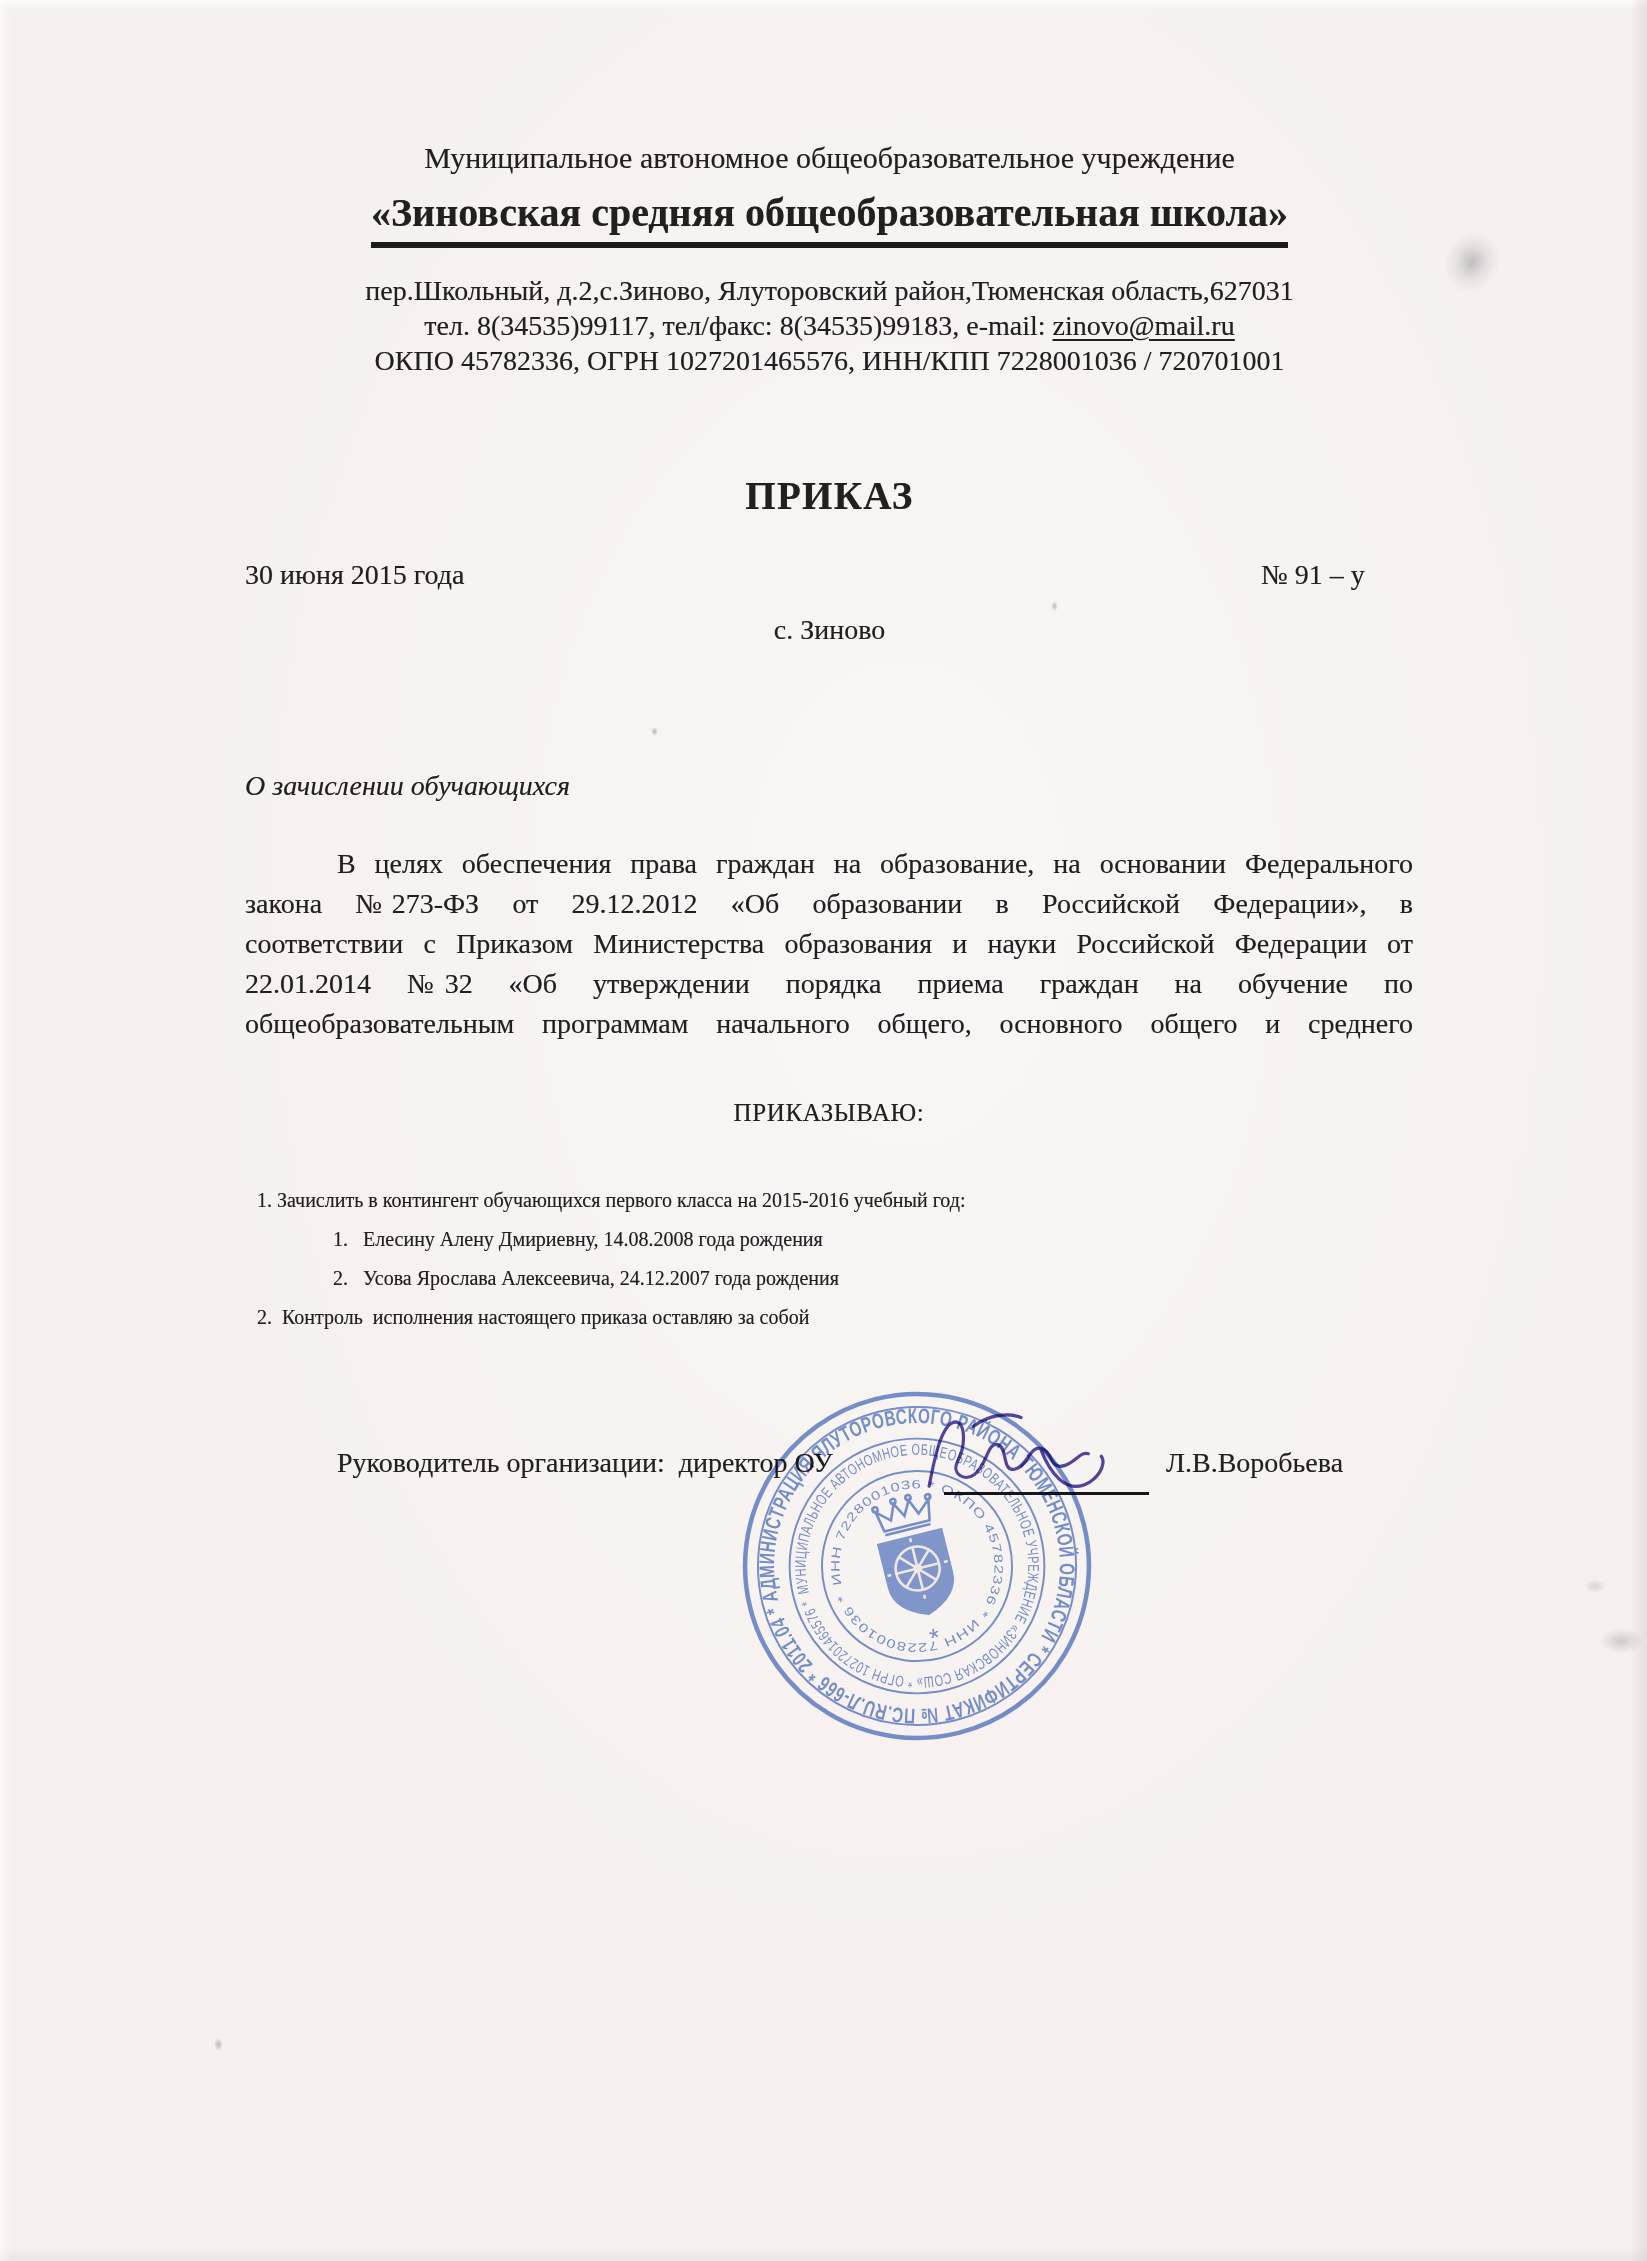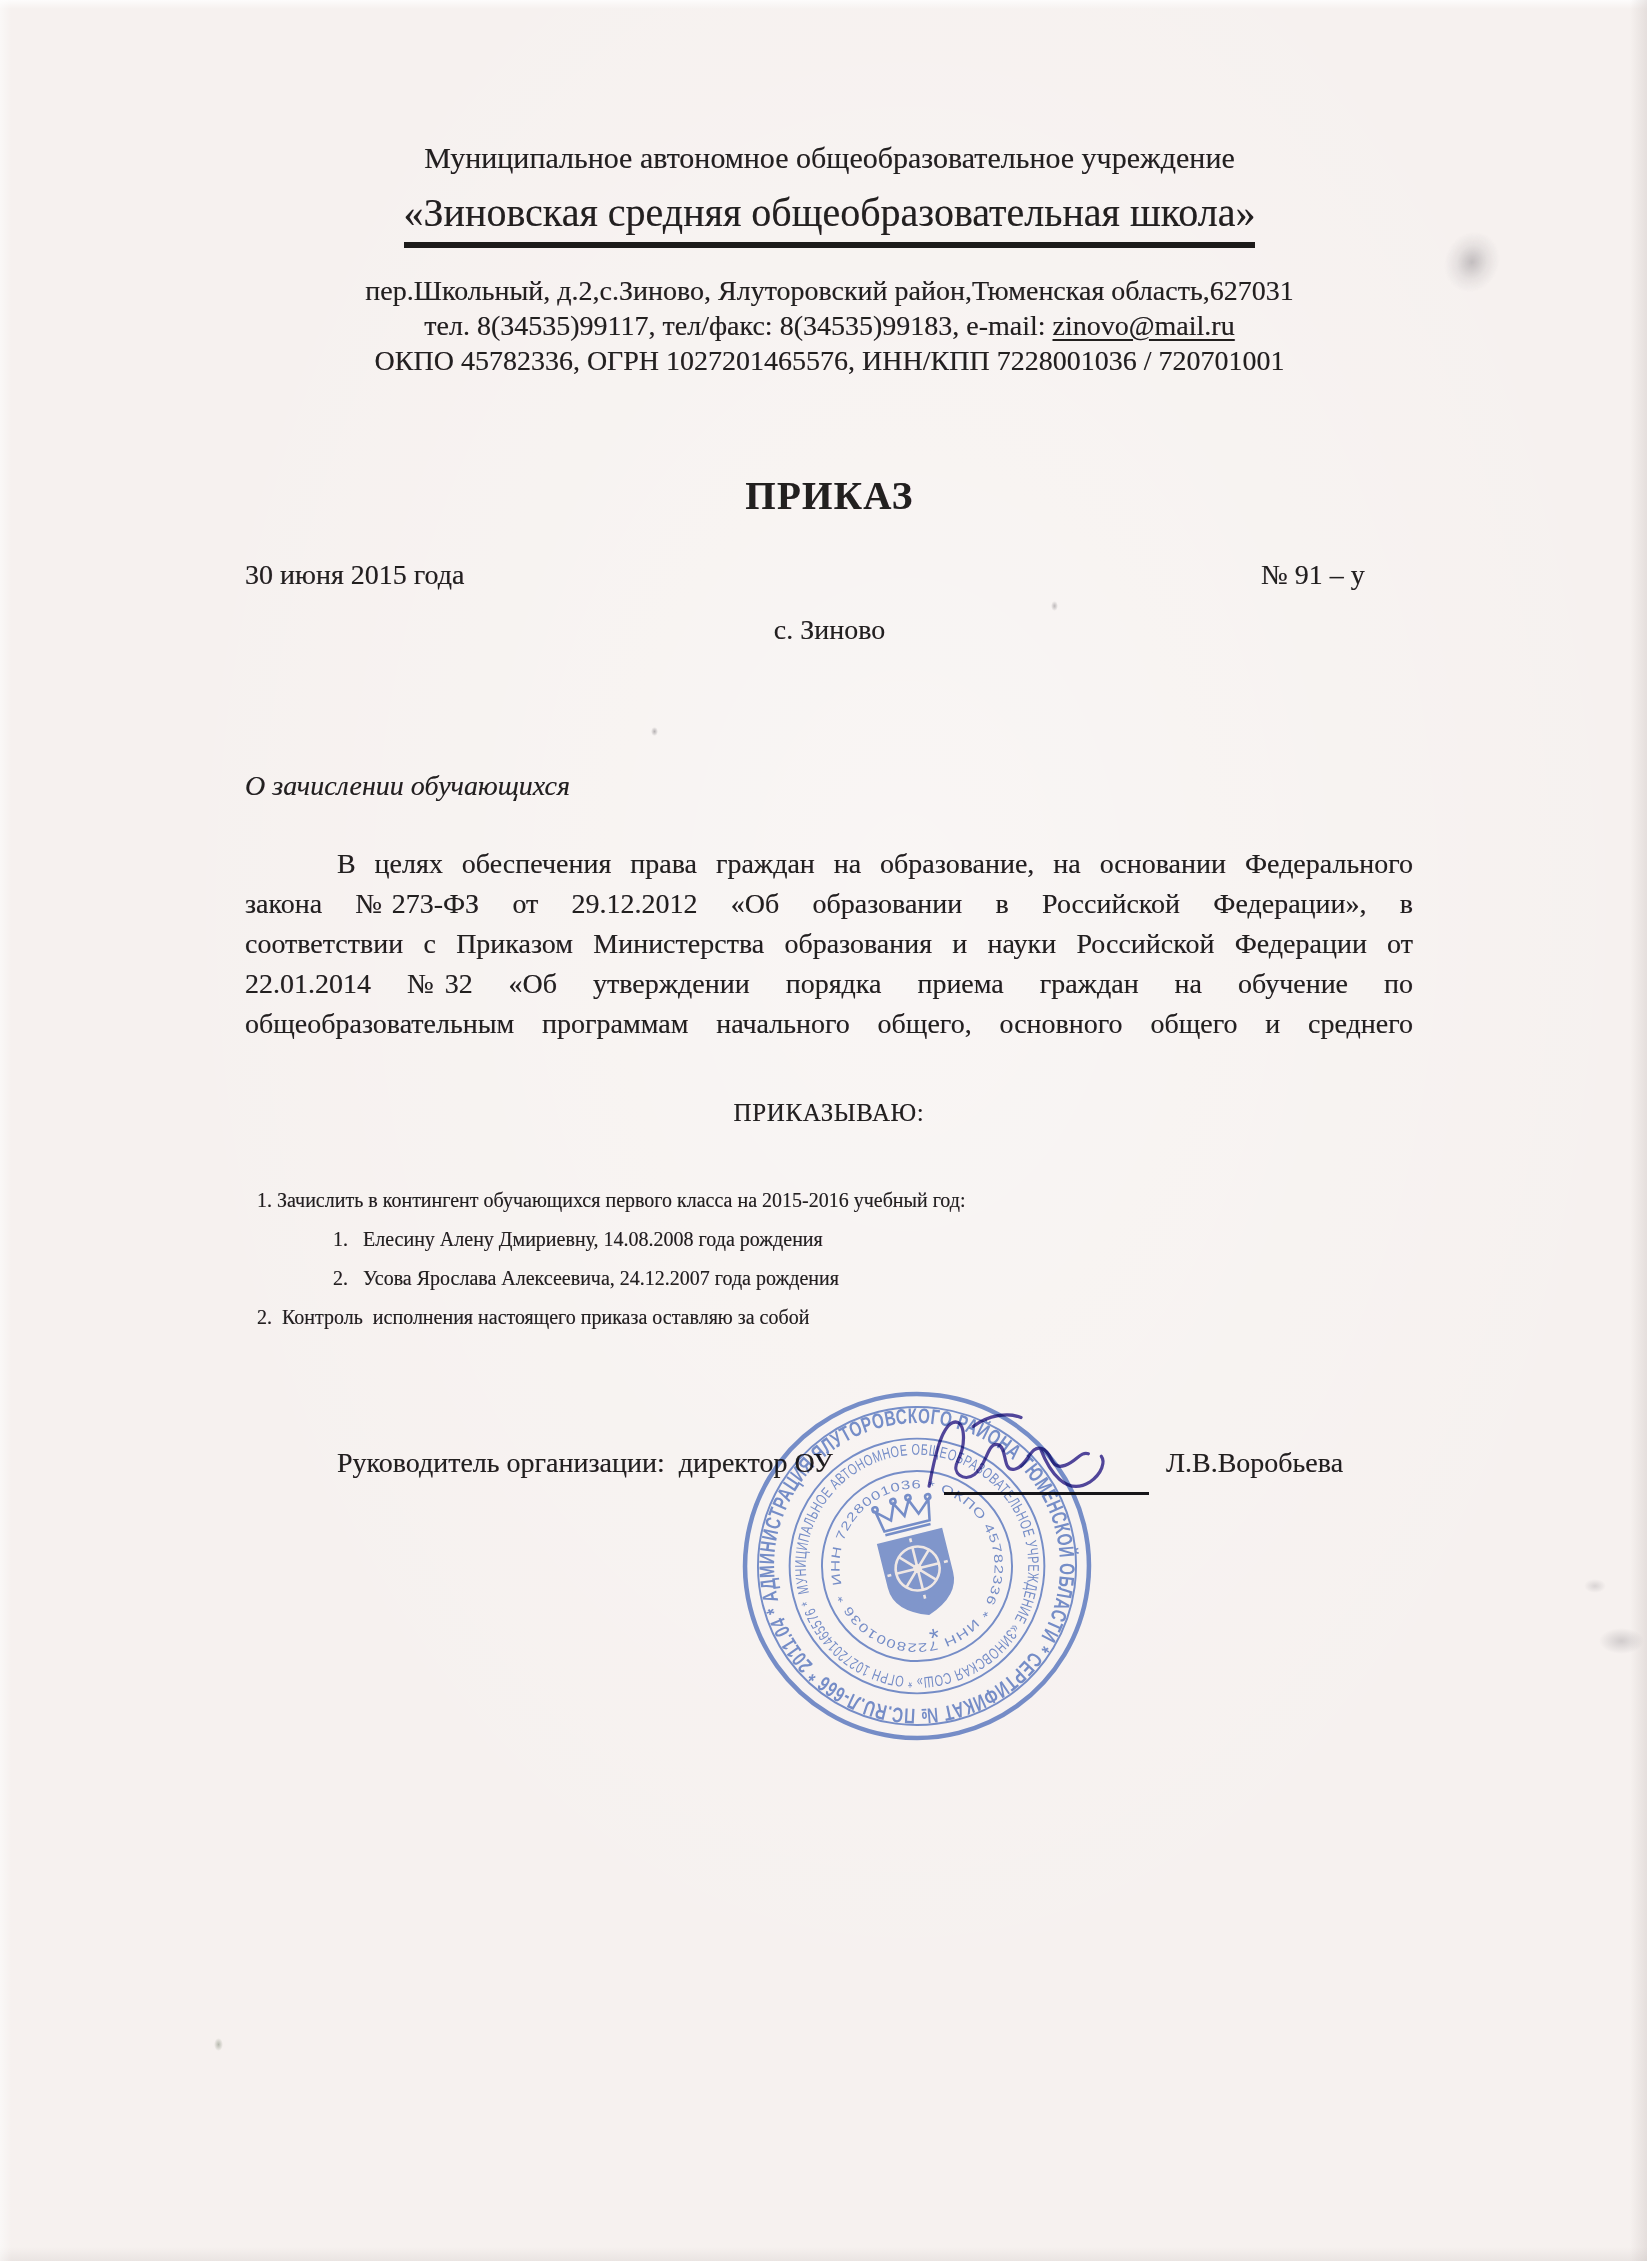--- a/index.html
+++ b/index.html
@@ -17,21 +17,21 @@
     font-family:"Liberation Serif","DejaVu Serif",serif;
     color:#22201f;
   }
   .t{white-space:pre-wrap;}
   .txt{
     text-shadow:0.4px 0 0 rgba(150,50,150,.18), -0.4px 0 0 rgba(40,110,70,.15), 0 0 0.6px rgba(60,50,60,.25);
   }
   
   .letterhead{position:absolute;left:245px;top:138px;width:1169px;text-align:center;}
   .lh-org{font-size:30px;line-height:39px;}
-  .lh-school{font-size:40px;line-height:48px;font-weight:normal;margin-top:11.6px;}
+  .lh-school{font-size:40px;line-height:48px;font-weight:bold;margin-top:11.6px;}
   .lh-school .school-underline{
     display:inline-block;
     border-bottom:6.5px solid #1d1b1a;
     padding-bottom:5.2px;
   }
   .lh-small{font-size:28px;line-height:35px;}
   .lh-small.first{margin-top:25px;}
   .email-link{text-decoration:underline;text-underline-offset:3.9px;}
   
   .order-title{position:absolute;left:245px;top:473px;width:1169px;text-align:center;font-size:39px;font-weight:bold;letter-spacing:1.3px;}

